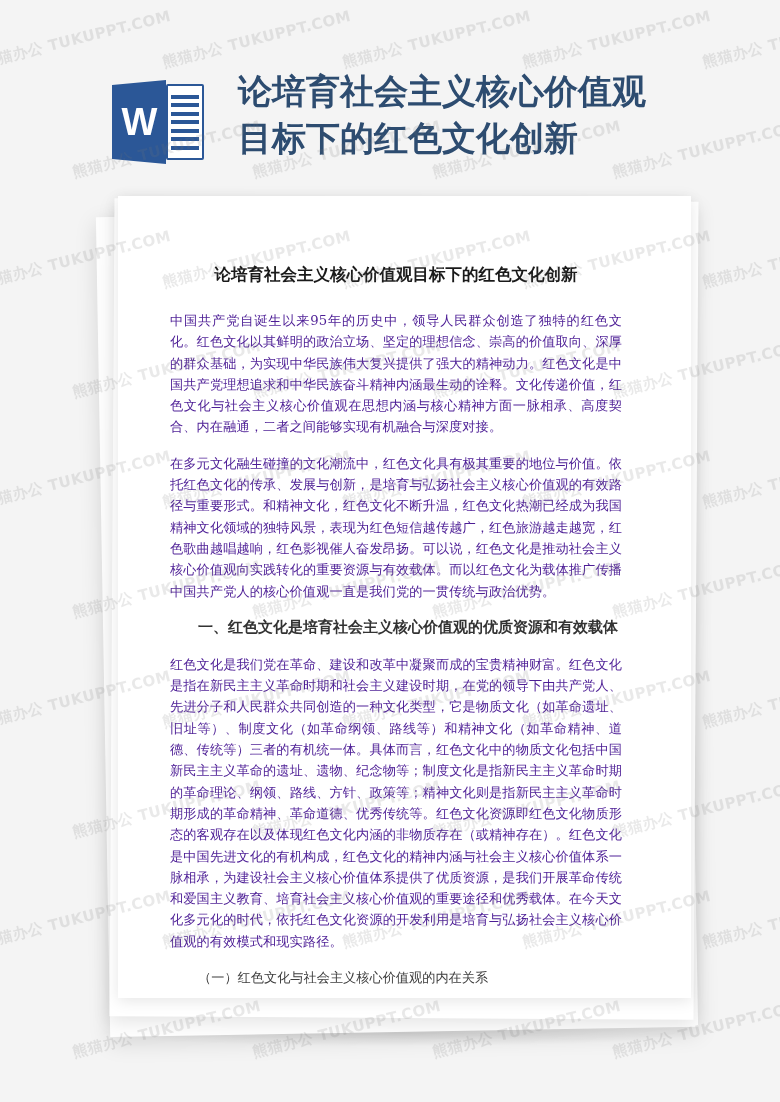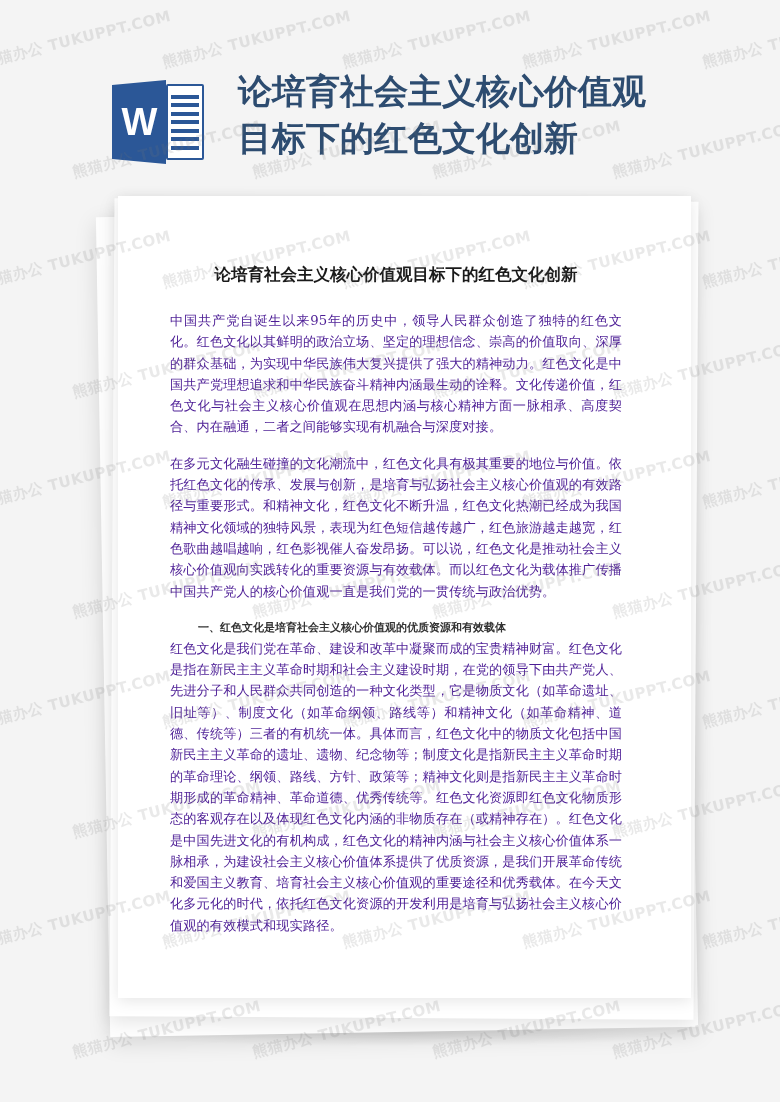--- a/index.html
+++ b/index.html
@@ -170,24 +170,24 @@
     color: #4c1d95;
     text-align: justify;
     text-justify: inter-ideograph;
     margin: 0 0 15px 0;
     letter-spacing: 0.1px;
   }
 
   .doc-h2 {
     font-family: "DejaVu Serif", "Liberation Serif", serif;
     font-weight: 700;
-    font-size: 11px;
+    font-size: 15px;
     line-height: 21px;
     color: #333333;
-    margin: 0 0 0 0;
+    margin: 0 0 16px 0;
     text-indent: 28px;
   }
   .doc-h3 {
     font-family: "DejaVu Serif", "Liberation Serif", serif;
     font-size: 13.2px;
     line-height: 21px;
     color: #3d3d3d;
     margin: 4px 0 0 0;
     text-indent: 28px;
   }
@@ -232,20 +232,21 @@
   <div id="paper-back1"></div>
 
   <div id="paper-front">
     <div id="doc-inner">
       <div id="doc-title">论培育社会主义核心价值观目标下的红色文化创新</div>
       <div id="doc-body">
           <div class="doc-p">中国共产党自诞生以来95年的历史中，领导人民群众创造了独特的红色文化。红色文化以其鲜明的政治立场、坚定的理想信念、崇高的价值取向、深厚的群众基础，为实现中华民族伟大复兴提供了强大的精神动力。红色文化是中国共产党理想追求和中华民族奋斗精神内涵最生动的诠释。文化传递价值，红色文化与社会主义核心价值观在思想内涵与核心精神方面一脉相承、高度契合、内在融通，二者之间能够实现有机融合与深度对接。</div>
           <div class="doc-p">在多元文化融生碰撞的文化潮流中，红色文化具有极其重要的地位与价值。依托红色文化的传承、发展与创新，是培育与弘扬社会主义核心价值观的有效路径与重要形式。和精神文化，红色文化不断升温，红色文化热潮已经成为我国精神文化领域的独特风景，表现为红色短信越传越广，红色旅游越走越宽，红色歌曲越唱越响，红色影视催人奋发昂扬。可以说，红色文化是推动社会主义核心价值观向实践转化的重要资源与有效载体。而以红色文化为载体推广传播中国共产党人的核心价值观一直是我们党的一贯传统与政治优势。</div>
           <div class="doc-h2">一、红色文化是培育社会主义核心价值观的优质资源和有效载体</div>
           <div class="doc-p">红色文化是我们党在革命、建设和改革中凝聚而成的宝贵精神财富。红色文化是指在新民主主义革命时期和社会主义建设时期，在党的领导下由共产党人、先进分子和人民群众共同创造的一种文化类型，它是物质文化（如革命遗址、旧址等）、制度文化（如革命纲领、路线等）和精神文化（如革命精神、道德、传统等）三者的有机统一体。具体而言，红色文化中的物质文化包括中国新民主主义革命的遗址、遗物、纪念物等；制度文化是指新民主主义革命时期的革命理论、纲领、路线、方针、政策等；精神文化则是指新民主主义革命时期形成的革命精神、革命道德、优秀传统等。红色文化资源即红色文化物质形态的客观存在以及体现红色文化内涵的非物质存在（或精神存在）。红色文化是中国先进文化的有机构成，红色文化的精神内涵与社会主义核心价值体系一脉相承，为建设社会主义核心价值体系提供了优质资源，是我们开展革命传统和爱国主义教育、培育社会主义核心价值观的重要途径和优秀载体。在今天文化多元化的时代，依托红色文化资源的开发利用是培育与弘扬社会主义核心价值观的有效模式和现实路径。</div>
+          <div class="doc-h3">（一）红色文化与社会主义核心价值观的内在关系</div>
         </div>
     </div>
   </div>
 
   <div class="wm-layer">
       <div class="wm" style="left: -20px; top: 30px;">熊猫办公 TUKUPPT.COM</div>
       <div class="wm" style="left: 160px; top: 30px;">熊猫办公 TUKUPPT.COM</div>
       <div class="wm" style="left: 340px; top: 30px;">熊猫办公 TUKUPPT.COM</div>
       <div class="wm" style="left: 520px; top: 30px;">熊猫办公 TUKUPPT.COM</div>
       <div class="wm" style="left: 700px; top: 30px;">熊猫办公 TUKUPPT.COM</div>

